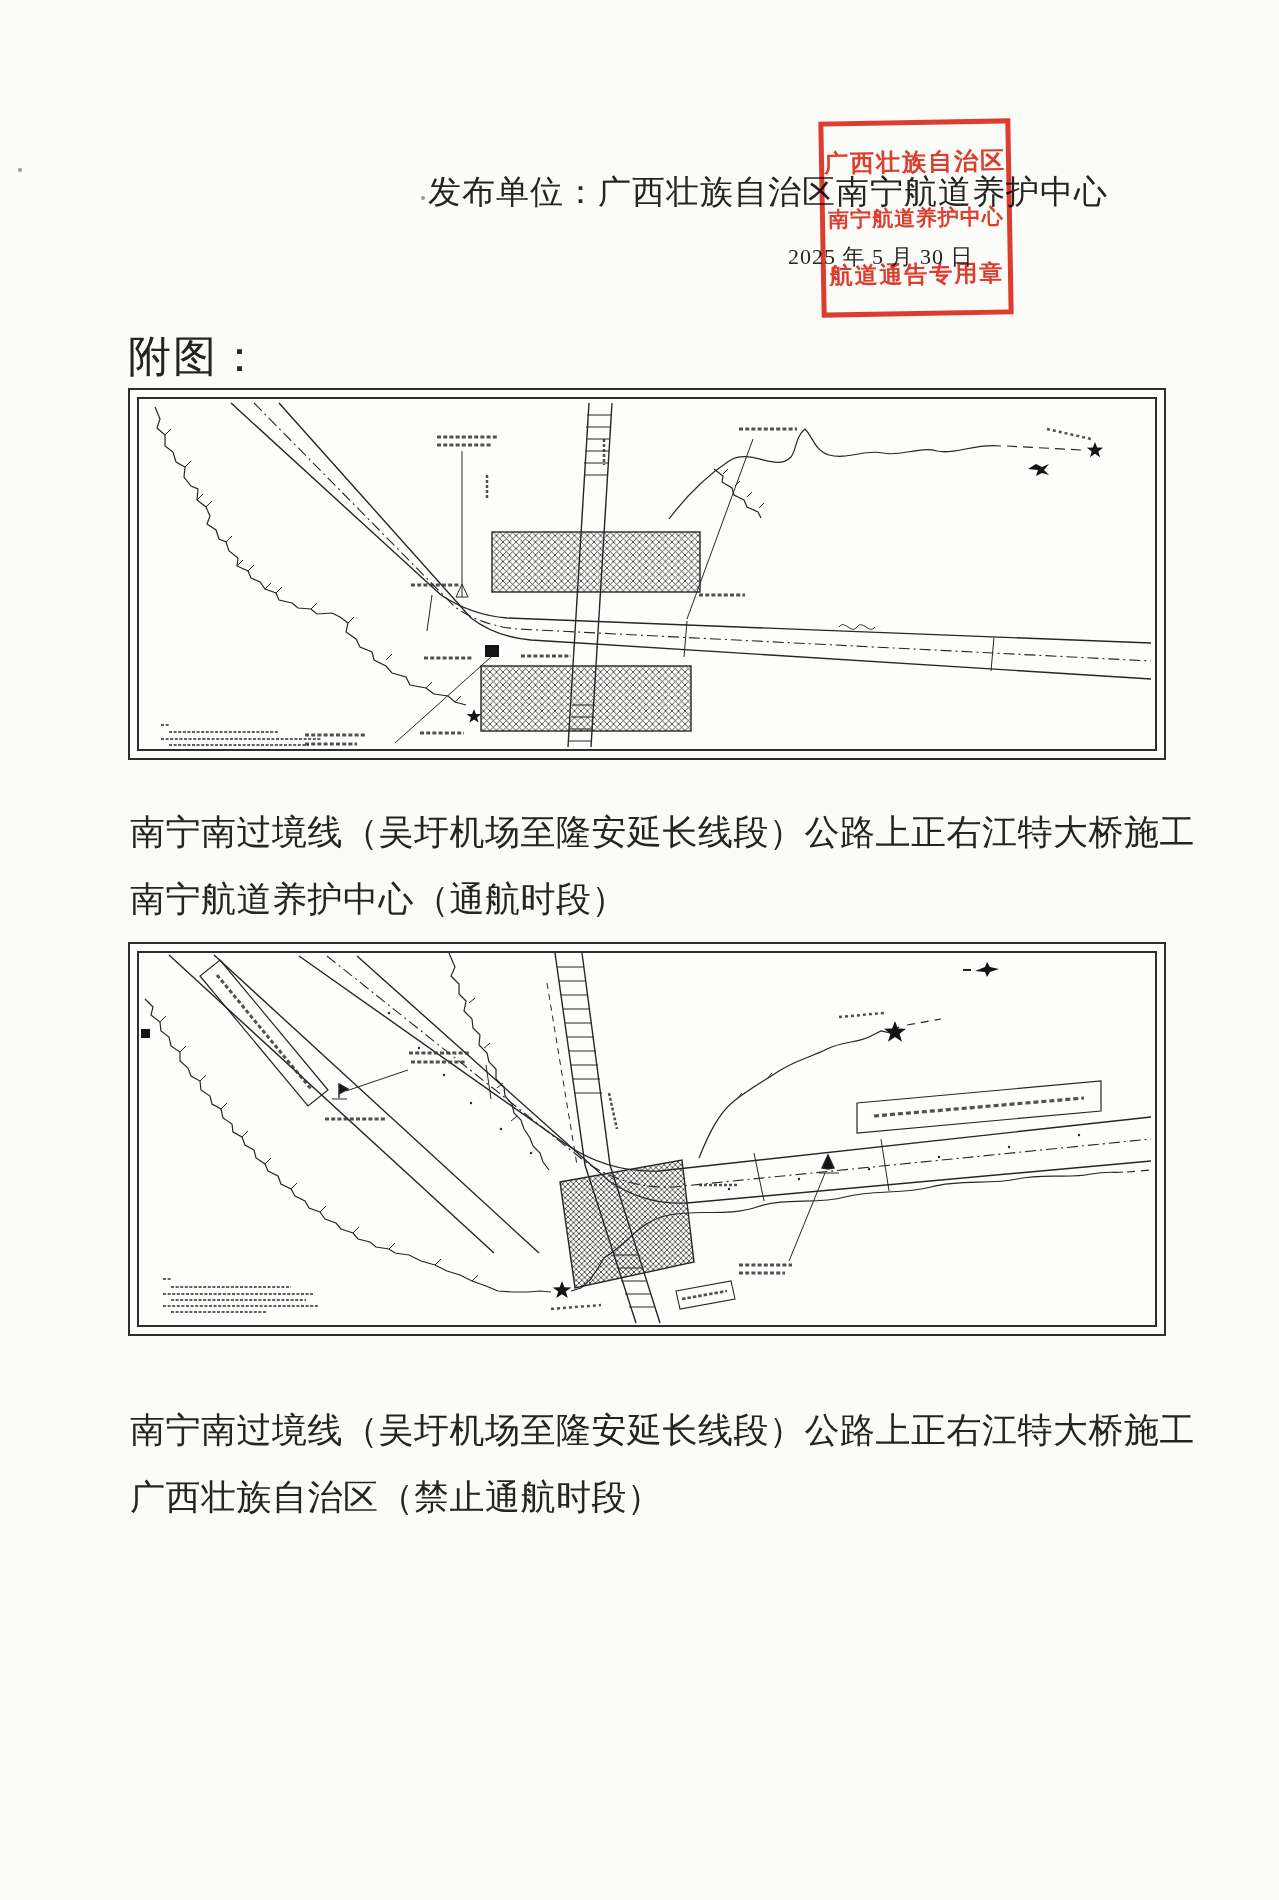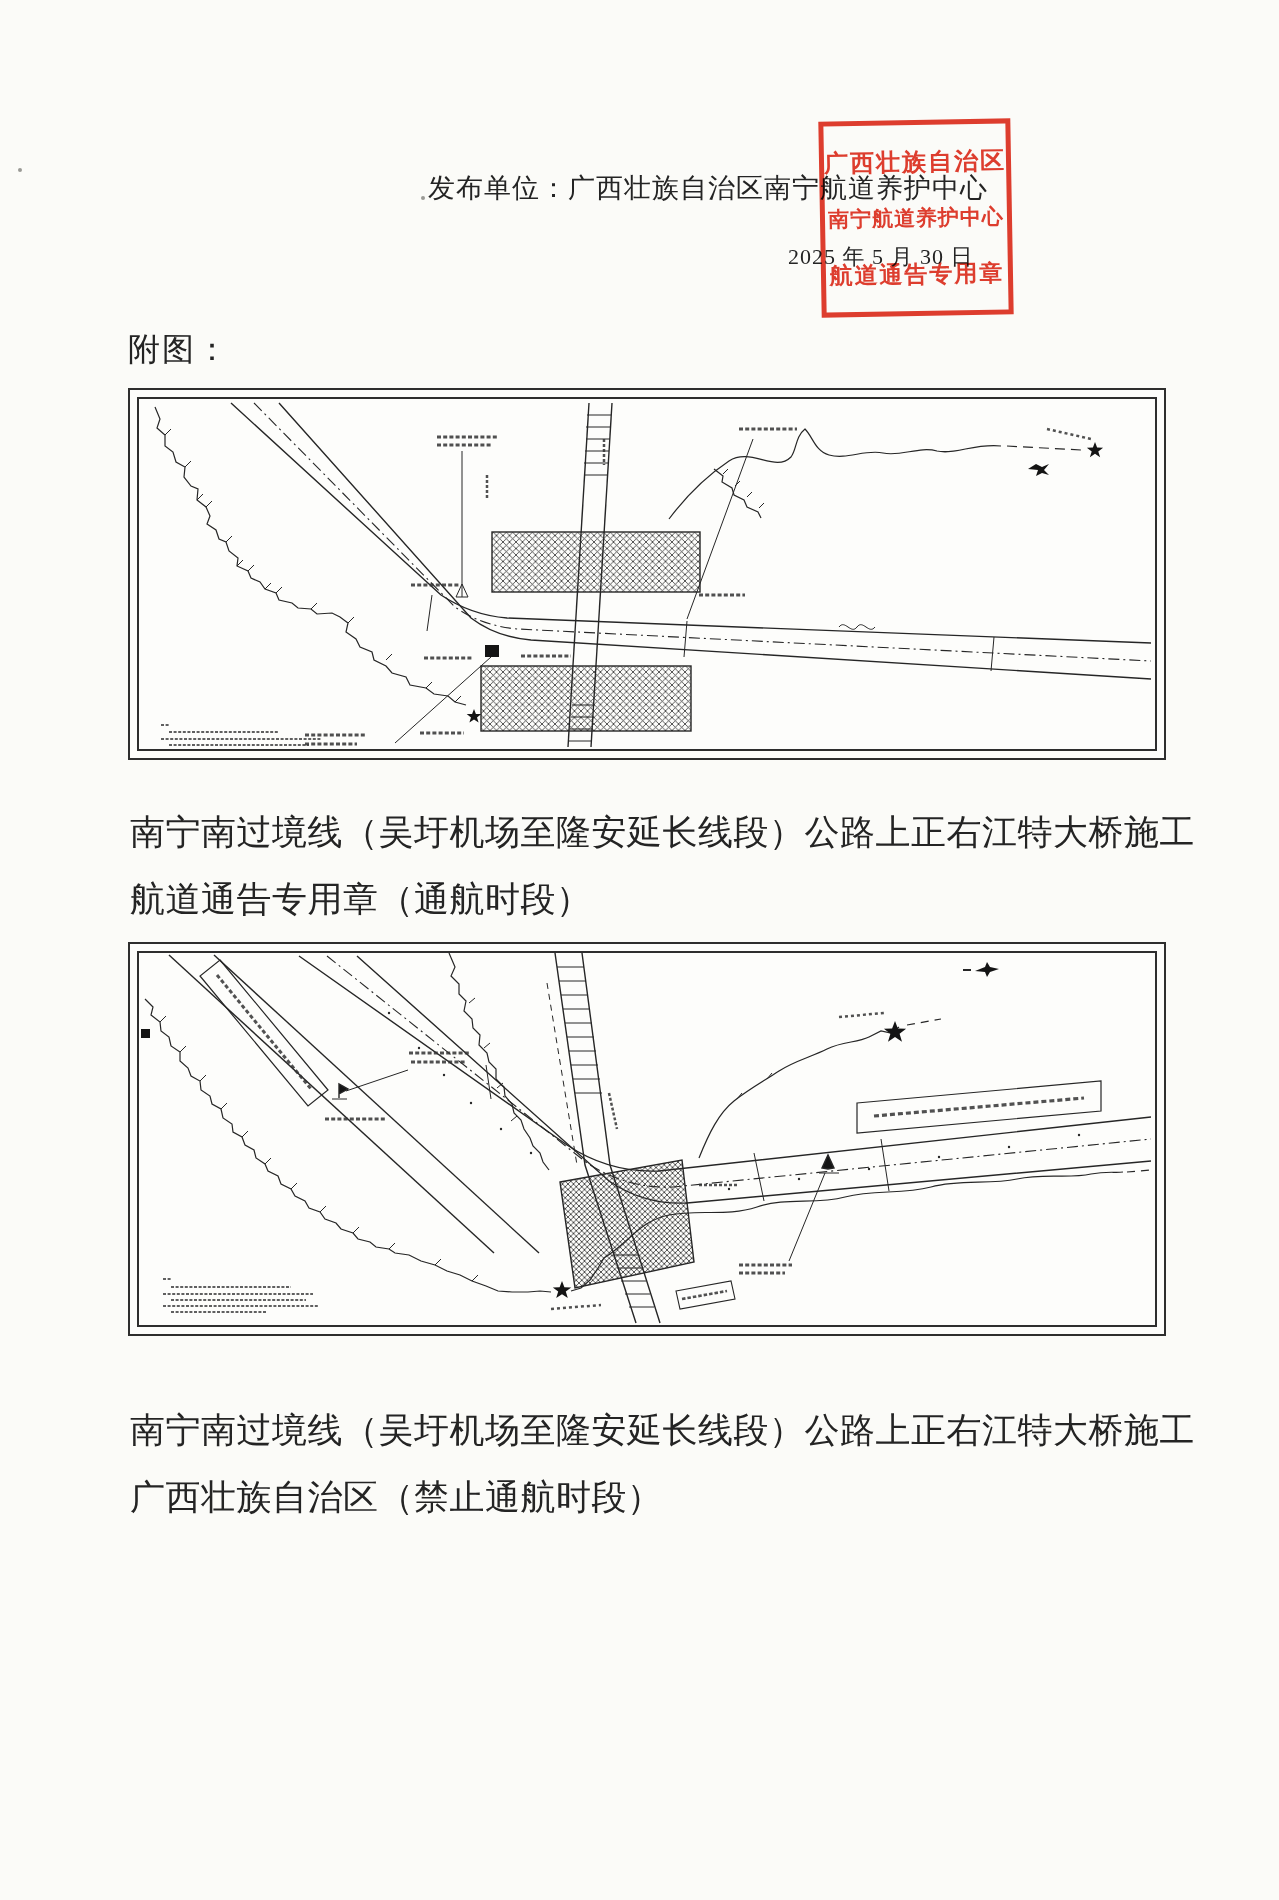--- a/index.html
+++ b/index.html
@@ -3,33 +3,33 @@
 <meta charset="utf-8">
 <style>
   * { margin:0; padding:0; box-sizing:border-box; }
   body {
     width:1279px; height:1900px; position:relative;
     background:#fbfbf8;
     font-family:"Liberation Serif","DejaVu Serif",serif;
     color:#242424; overflow:hidden;
   }
   .abs { position:absolute; }
-  .publisher { left:428px; top:170px; font-size:27px; letter-spacing:1px; white-space:nowrap;font-family:Liberation Serif, serif; }
+  .publisher { left:428px; top:170px; font-size:33px; letter-spacing:1px; white-space:nowrap;font-family:Liberation Serif, serif; }
   .dateline  { left:788px; top:242px; font-size:22px; letter-spacing:1px; white-space:nowrap; }
   .stamp {
     left:820px; top:120px; width:192px; height:196px;
     border:5px solid #df2f1f; color:#df2f1f;
     display:flex; flex-direction:column; justify-content:space-around; align-items:center;
     padding:8px 3px; transform:rotate(-1deg);
     mix-blend-mode:multiply; opacity:.93; font-weight:700; z-index:5;
   }
   .stamp .s1 { font-size:24px; letter-spacing:2px; white-space:nowrap; }
   .stamp .s2 { font-size:21px; letter-spacing:1px; white-space:nowrap; }
   .stamp .s3 { font-size:23px; letter-spacing:2px; white-space:nowrap; }
-  .attach { left:128px; top:328px; font-size:32px; letter-spacing:2px; }
+  .attach { left:128px; top:328px; font-size:43px; letter-spacing:2px; }
   .figframe {
     border:2px solid #2e2e2e; background:#fdfdfb; position:absolute;
   }
   .figinner { position:absolute; inset:7px; border:2px solid #2e2e2e; }
   .figinner svg { width:100%; height:100%; display:block; }
   .cap { left:130px; font-size:35px; letter-spacing:.5px; white-space:nowrap;margin-top:27px; }
   .speck { position:absolute; background:#9a9a96; border-radius:50%; }
 </style>
 </head>
 <body>
@@ -155,21 +155,21 @@
             <path d="M22,340 h160"></path>
             <path d="M30,346 h140"></path>
             <path d="M22,352 h152" stroke-dasharray="3 1.6"></path>
       </g>
     </g>
   </svg>
  </div>
 </div>
 
 <div class="abs cap" style="top:782px;">南宁南过境线（吴圩机场至隆安延长线段）公路上正右江特大桥施工</div>
-<div class="abs cap" style="top:849px;">航道通告专用章（通航时段）</div>
+<div class="abs cap" style="top:849px;">南宁航道养护中心（通航时段）</div>
 
 <div class="figframe" style="left:128px;top:942px;width:1038px;height:394px;">
  <div class="figinner">
   <svg viewBox="0 0 1016 372" preserveAspectRatio="none">
     <defs>
       <pattern id="xh2" width="5.5" height="5.5" patternUnits="userSpaceOnUse">
         <path d="M0 5.5L5.5 0M0 0L5.5 5.5" stroke="#2c2c2c" stroke-width="0.8"></path>
       </pattern>
     </defs>
     <g fill="none" stroke="#262626" stroke-width="1.4">

